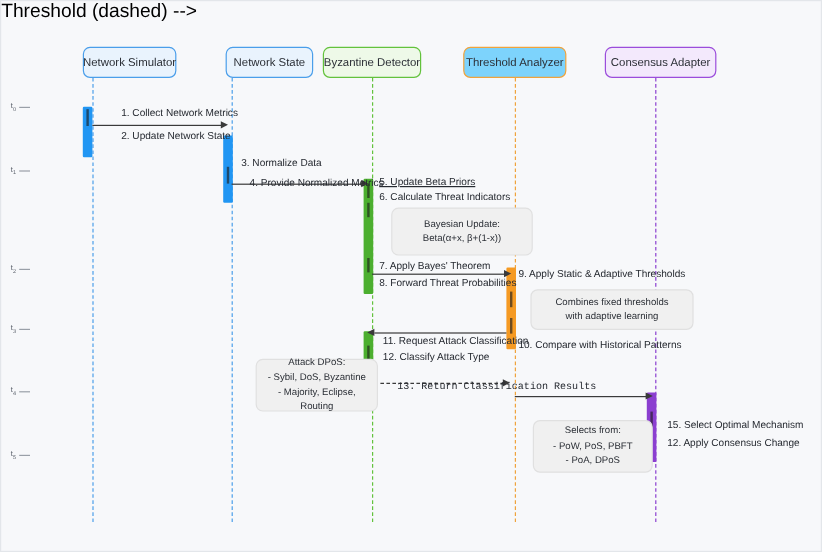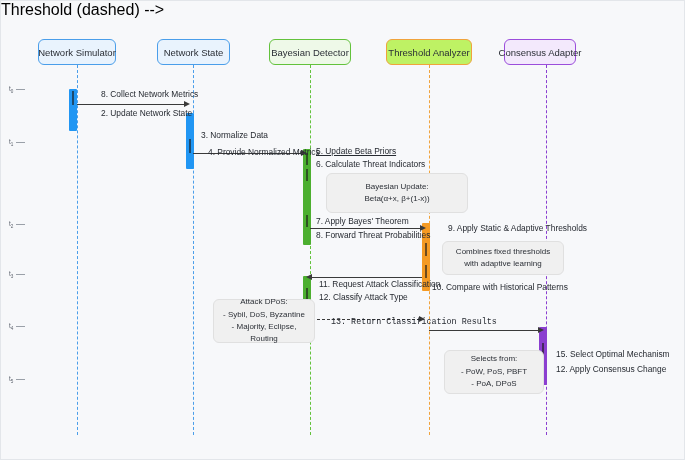--- a/index.html
+++ b/index.html
@@ -27,23 +27,23 @@
     border: 1.6px solid #4a9eea;
     background: #e8f2fd;
     display: flex;
     align-items: center;
     justify-content: center;
     box-sizing: border-box;
     font-size: 9.5px;
     color: #2b2f36;
     white-space: nowrap;
   }
-  .p-blue   { border-color: #4a9eea; background: #e9f3fd; }
+  .p-blue   { border-color: #4a9eea; background: #e9f3fd; margin-left: 31px; }
   .p-green  { border-color: #63c23c; background: #eef9e8; }
-  .p-orange { border-color: #f0a33c; background: #bef264; }
+  .p-orange { border-color: #f0a33c; background: #7dd3fc; }
   .p-purple { border-color: #9b4ddb; background: #f3e9fc; }
 
   
   .lifeline {
     position: absolute;
     top: 64px;
     width: 0;
     height: 370px;
     border-left: 1.6px dashed #4a9eea;
   }
@@ -146,26 +146,26 @@
 <div id="canvas">
 
   
   <div class="participant p-blue" style="left:37px; width:78px;">
     <span>Network Simulator</span>
   </div>
   <div class="participant p-blue" style="left:156px; width:73px;">
     <span>Network State</span>
   </div>
   <div class="participant p-green" style="left:268px; width:82px;">
-    <span>Bayesian Detector</span>
+    <span>Byzantine Detector</span>
   </div>
   <div class="participant p-orange" style="left:385px; width:86px;">
     <span>Threshold Analyzer</span>
   </div>
-  <div class="participant p-purple" style="left:503px; width:72px;">
+  <div class="participant p-purple" style="left:503px; width:93px;">
     <span>Consensus Adapter</span>
   </div>
 
   
   <div class="lifeline" style="left:76px;"></div>
   <div class="lifeline" style="left:192px;"></div>
   <div class="lifeline ll-green" style="left:309px;"></div>
   <div class="lifeline ll-orange" style="left:428px;"></div>
   <div class="lifeline ll-purple" style="left:545px;"></div>
 
@@ -227,57 +227,57 @@
   
   <div class="activation act-purple" style="left:538px; top:326px; height:58px;">
     <div class="act-tick" style="top:16px; height:14px;"></div>
   </div>
 
   
 
   
   <div class="msg-line" style="left:76px; top:103px; width:108px;"></div>
   <div class="arrow-head" style="left:183px; top:99.5px;"></div>
-  <div class="msg-label" style="left:100px; top:88px;">8. Collect Network Metrics</div>
+  <div class="msg-label" style="left:100px; top:88px;">1. Collect Network Metrics</div>
 
   
   <div class="msg-label" style="left:100px; top:107px;">2. Update Network State</div>
 
   
   <div class="msg-label" style="left:200px; top:129px;">3. Normalize Data</div>
 
   
   <div class="msg-line" style="left:192px; top:152px; width:109px;"></div>
   <div class="arrow-head" style="left:300px; top:148.5px;"></div>
   <div class="msg-label" style="left:207px; top:146px;">4. Provide Normalized Metrics</div>
 
   
   <div class="step-label" style="left:315px; top:145px;text-decoration:underline;">5. Update Beta Priors</div>
   
   <div class="step-label" style="left:315px; top:158px;">6. Calculate Threat Indicators</div>
 
   
-  <div class="note" style="left:325px; top:172px; width:142px; height:40px;">
+  <div class="note" style="left:325px; top:172px; width:118px; height:40px;">
     <div>Bayesian Update:</div>
     <div>Beta(α+x, β+(1-x))</div>
   </div>
 
   
   <div class="step-label" style="left:315px; top:215px;">7. Apply Bayes' Theorem</div>
 
   
   <div class="msg-line" style="left:309px; top:227px; width:111px;"></div>
   <div class="arrow-head" style="left:419px; top:223.5px;"></div>
   <div class="msg-label" style="left:315px; top:229px;">8. Forward Threat Probabilities</div>
 
   
-  <div class="step-label" style="left:447px; top:222px;">9. Apply Static &amp; Adaptive Thresholds</div>
-
-  
-  <div class="note" style="left:441px; top:240px; width:122px; height:34px;">
+  <div class="step-label" style="left:431px; top:222px;">9. Apply Static &amp; Adaptive Thresholds</div>
+
+  
+  <div class="note" style="left:441px; top:240px; width:136px; height:34px;">
     <div>Combines fixed thresholds</div>
     <div>with adaptive learning</div>
   </div>
 
   
   <div class="step-label" style="left:431px; top:281px;">10. Compare with Historical Patterns</div>
 
   
   <div class="msg-line" style="left:311px; top:276px; width:110px;"></div>
   <div class="arrow-head left" style="left:305px; top:272.5px;"></div>

